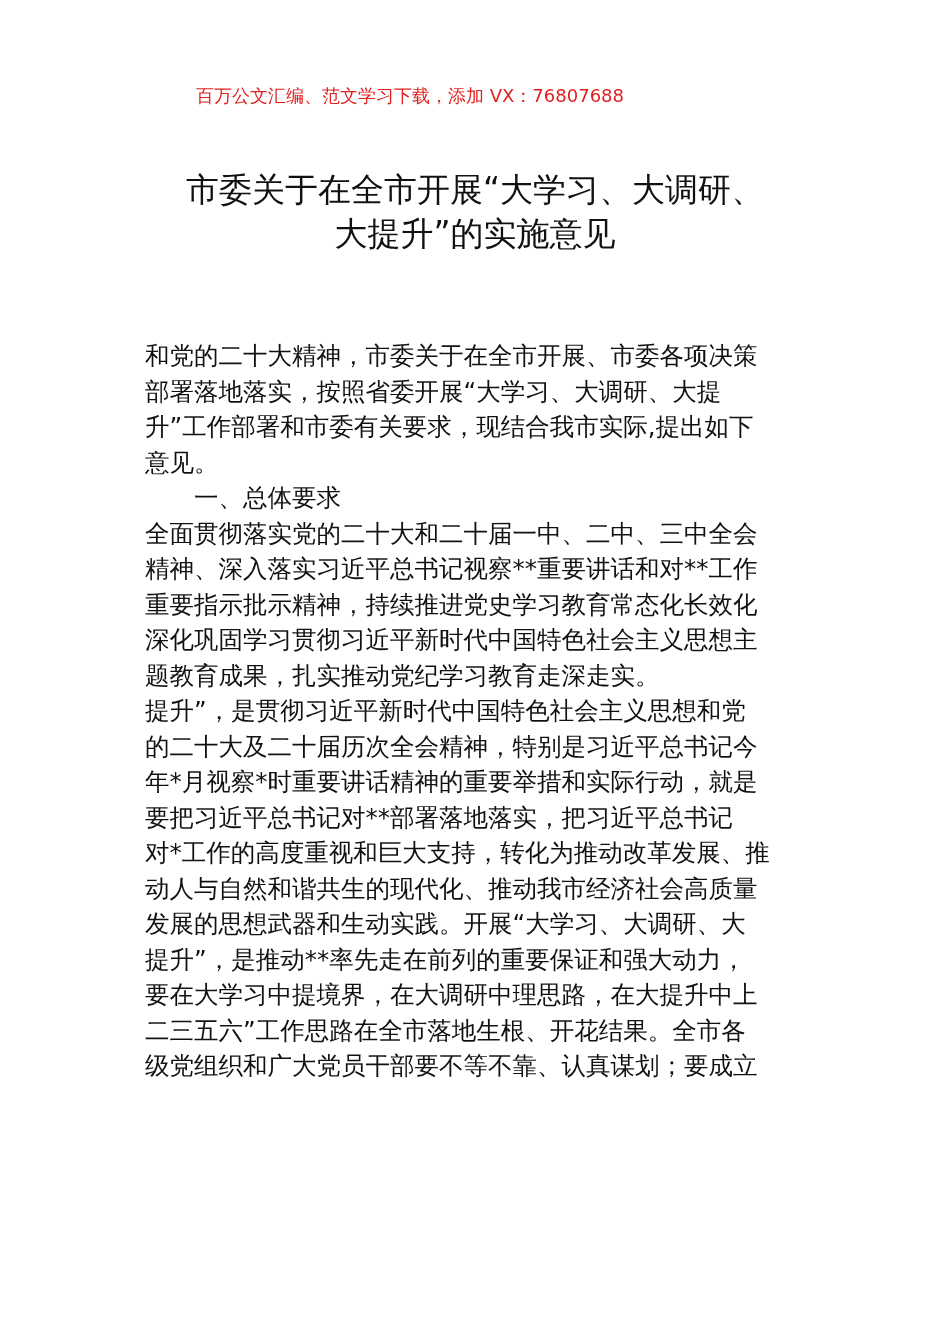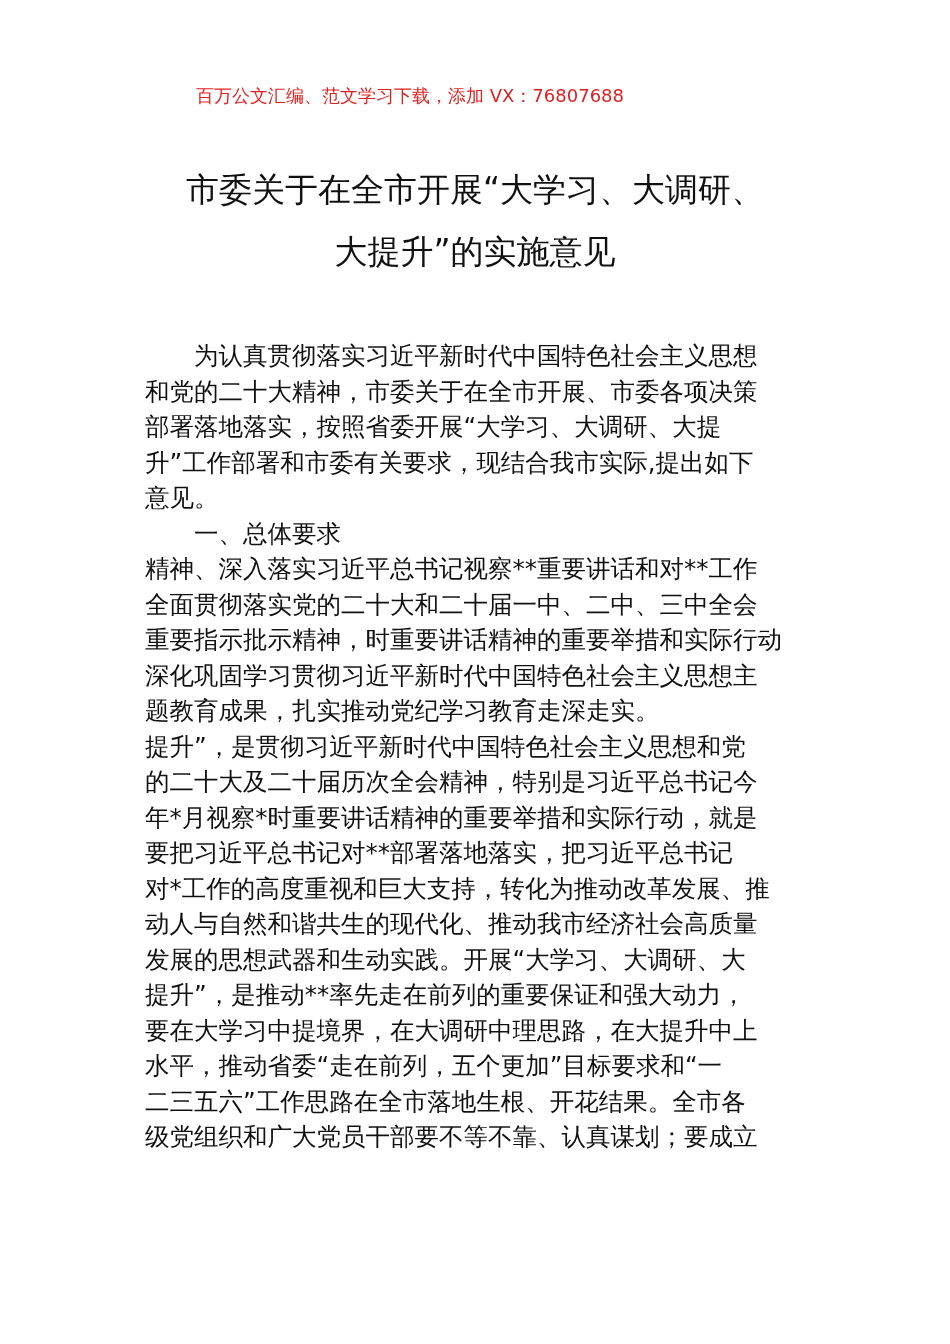--- a/index.html
+++ b/index.html
@@ -3,60 +3,58 @@
 <meta charset="utf-8">
 <style>
   html, body { margin: 0; padding: 0; background: #ffffff; }
   body { width: 950px; height: 1344px; position: relative; overflow: hidden;
          font-family: "DejaVu Sans", "Liberation Sans", sans-serif; color: #111; }
   .header { position: absolute; top: 84px; left: 0; width: 820px; text-align: center;
             font-size: 18px; color: #e02020; letter-spacing: 0px; }
   .title { position: absolute; left: 0; width: 950px; text-align: center;
            font-size: 33px; color: #111; }
   .title.l1 { top: 168px; }
-  .title.l2 { top: 230px; }
+  .title.l2 { top: 212px; }
   .body { position: absolute; top: 338px; left: 145px; width: 662px; }
   .para { font-size: 24.5px; line-height: 35.5px; margin: 0; text-indent: 2em;
           text-align: justify; text-align-last: left; word-break: break-all; }
   .line { display: block; white-space: nowrap; }
   .line.indent { padding-left: 49px; }
 </style>
 </head>
 <body>
 
 <div class="header">百万公文汇编、范文学习下载，添加 VX：76807688</div>
 
 <div class="title l1">市委关于在全市开展“大学习、大调研、</div>
 <div class="title l2">大提升”的实施意见</div>
 
 <div class="body">
   <div class="para" style="text-indent:0">
-    <span class="line indent">为认真贯彻落实习近平新时代中国特色社会主义思想</span>
     <span class="line">和党的二十大精神，市委关于在全市开展、市委各项决策</span>
     <span class="line">部署落地落实，按照省委开展“大学习、大调研、大提</span>
     <span class="line">升”工作部署和市委有关要求，现结合我市实际,提出如下</span>
     <span class="line">意见。</span>
   </div>
   <div class="para" style="text-indent:0">
     <span class="line indent">一、总体要求</span>
   </div>
   <div class="para" style="text-indent:0">
+    <span class="line">全面贯彻落实党的二十大和二十届一中、二中、三中全会</span>
     <span class="line">精神、深入落实习近平总书记视察**重要讲话和对**工作</span>
-    <span class="line">全面贯彻落实党的二十大和二十届一中、二中、三中全会</span>
-    <span class="line">重要指示批示精神，时重要讲话精神的重要举措和实际行动</span>
+    <span class="line">重要指示批示精神，持续推进党史学习教育常态化长效化</span>
     <span class="line">深化巩固学习贯彻习近平新时代中国特色社会主义思想主</span>
     <span class="line">题教育成果，扎实推动党纪学习教育走深走实。</span>
   </div>
   <div class="para" style="text-indent:0">
     <span class="line">提升”，是贯彻习近平新时代中国特色社会主义思想和党</span>
     <span class="line">的二十大及二十届历次全会精神，特别是习近平总书记今</span>
     <span class="line">年*月视察*时重要讲话精神的重要举措和实际行动，就是</span>
     <span class="line">要把习近平总书记对**部署落地落实，把习近平总书记</span>
     <span class="line">对*工作的高度重视和巨大支持，转化为推动改革发展、推</span>
     <span class="line">动人与自然和谐共生的现代化、推动我市经济社会高质量</span>
     <span class="line">发展的思想武器和生动实践。开展“大学习、大调研、大</span>
     <span class="line">提升”，是推动**率先走在前列的重要保证和强大动力，</span>
     <span class="line">要在大学习中提境界，在大调研中理思路，在大提升中上</span>
-    <span class="line">水平，推动省委“走在前列，五个更加”目标要求和“一</span>
     <span class="line">二三五六”工作思路在全市落地生根、开花结果。全市各</span>
     <span class="line">级党组织和广大党员干部要不等不靠、认真谋划；要成立</span>
   </div>
 </div>
 
 </body></html>

